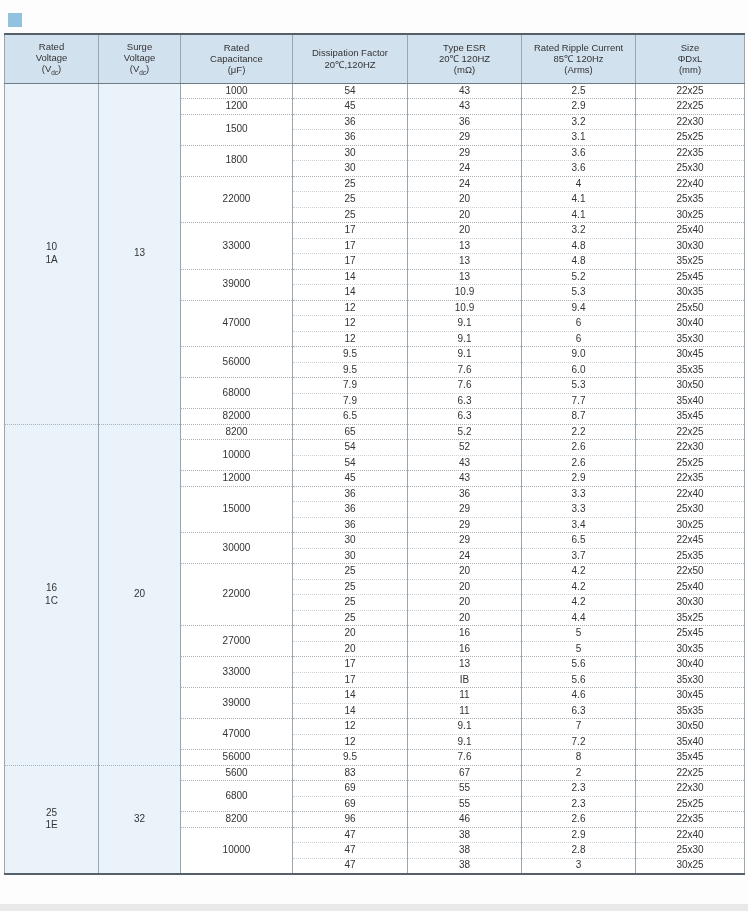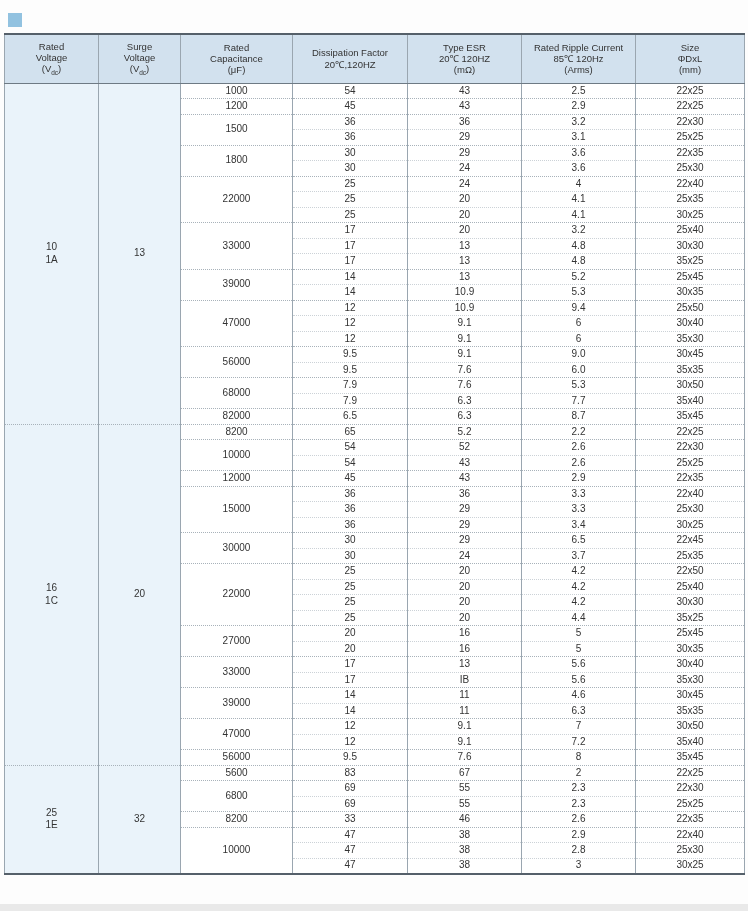--- a/index.html
+++ b/index.html
@@ -401,21 +401,21 @@
         <td>22x30</td>
       </tr>
       <tr>
         <td>69</td>
         <td>55</td>
         <td>2.3</td>
         <td>25x25</td>
       </tr>
       <tr class="group-start">
         <td rowspan="1">8200</td>
-        <td>33</td>
+        <td>96</td>
         <td>46</td>
         <td>2.6</td>
         <td>22x35</td>
       </tr>
       <tr class="group-start">
         <td rowspan="3">10000</td>
         <td>47</td>
         <td>38</td>
         <td>2.9</td>
         <td>22x40</td>

